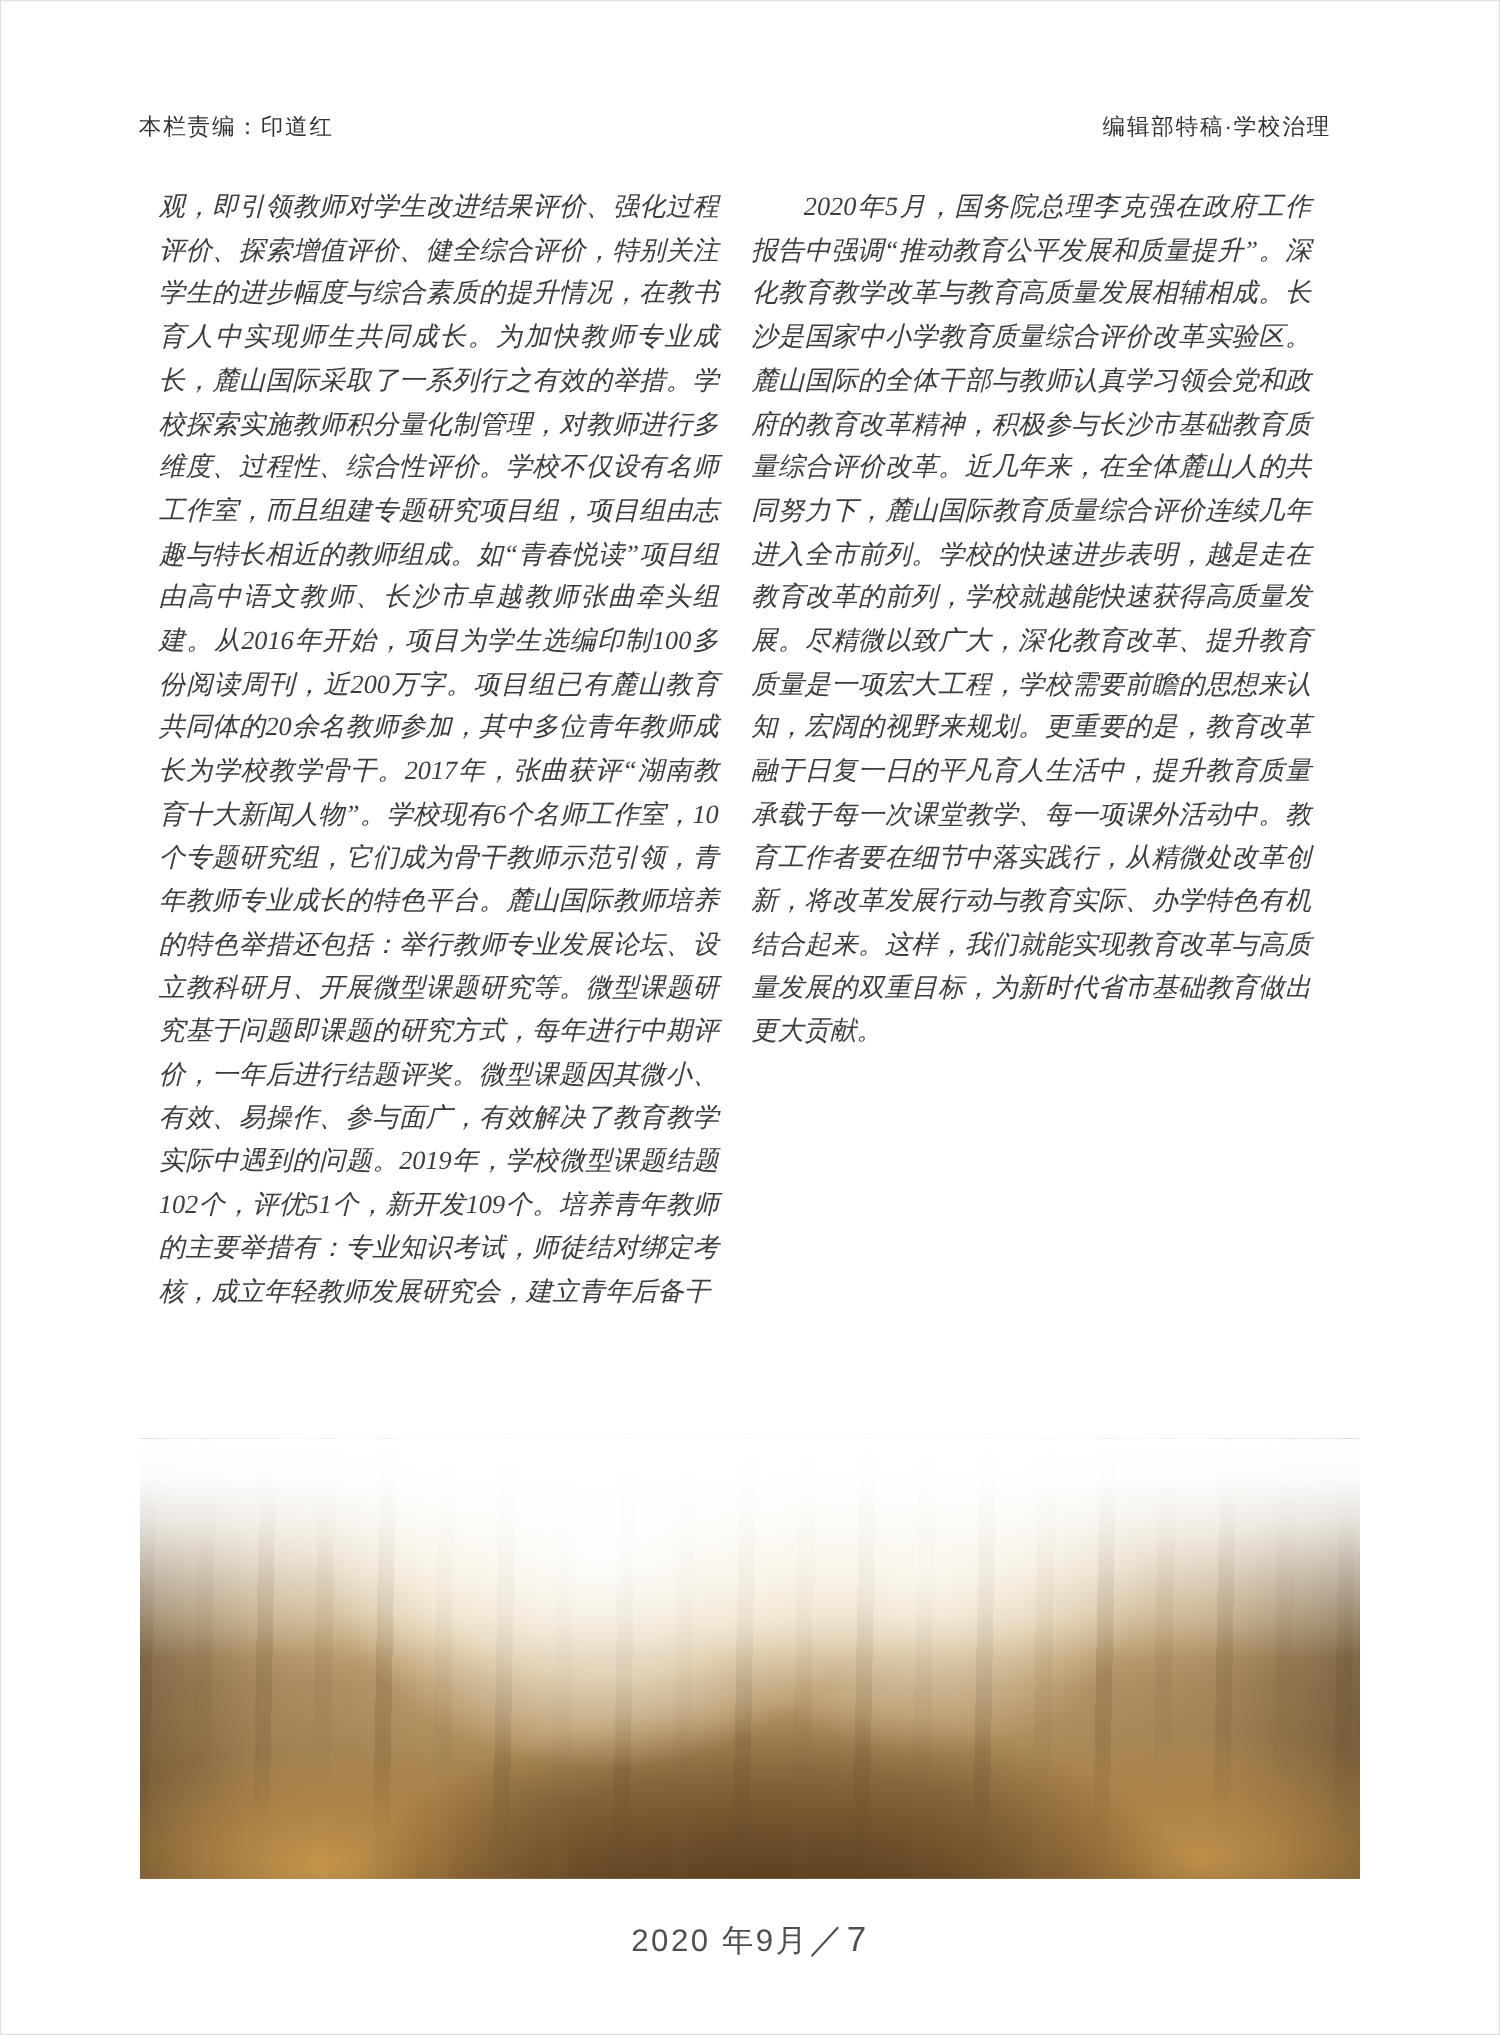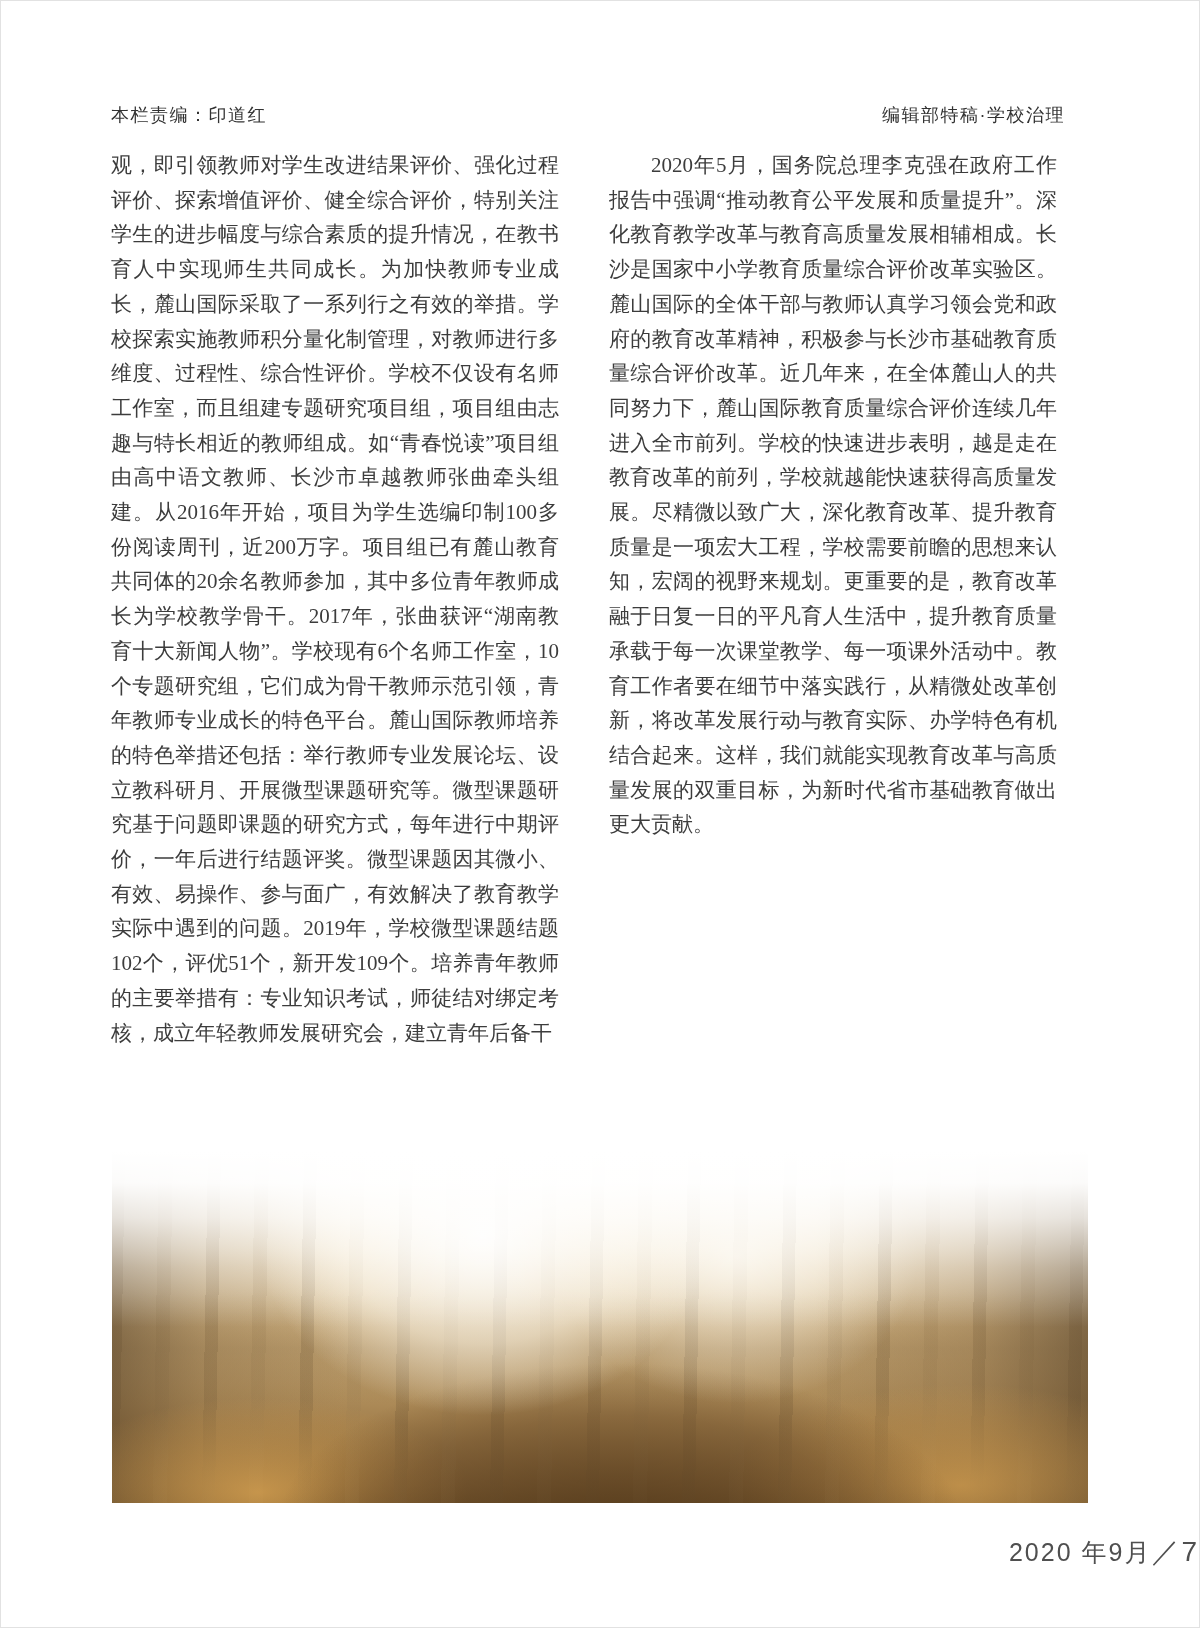--- a/index.html
+++ b/index.html
@@ -9,30 +9,30 @@
     margin:0 auto;
     background:#ffffff;
     border:1px solid #e2e2e2;
     box-sizing:border-box;
     overflow:hidden;
     font-family:"Liberation Serif","DejaVu Serif",serif;
   }
 
   
   .page-header {
-    position:absolute; top:102px; left:110px; right:134px;
+    position:absolute; top:88px; left:110px; right:134px;
     display:flex; justify-content:space-between; align-items:baseline;
     font-family:"Liberation Sans","DejaVu Sans",sans-serif;
     font-size:18px; color:#323232; letter-spacing:1.5px;
   }
 
   
   .columns {
-    position:absolute; top:147px; left:110px; width:946px;
-    display:flex; gap:50px;
+    position:absolute; top:147px; left:126px; width:946px;
+    display:flex; gap:26px;font-style:italic;
   }
   .col { width:448px; }
   .col p {
     margin:0;
     font-size:21px;
     line-height:34.7px;
     text-align:justify;
     color:#3c3c3c;
     letter-spacing:0;
   }
@@ -73,21 +73,21 @@
         rgba(0,0,0,0) 13px, rgba(0,0,0,0) 47px, rgba(150,122,80,0.18) 47px,
         rgba(150,122,80,0.18) 61px, rgba(0,0,0,0) 61px, rgba(0,0,0,0) 96px),
       
       linear-gradient(180deg, #f6eedf 0%, #e8d6b4 28%, #cbad7c 52%, #a5824f 76%,
         #7d5d33 95%, #6f5129 100%);
   }
 
   
   .page-footer {
     position:absolute; top:1532px; left:0; width:100%;
-    text-align:right;
+    text-align:center;
     font-family:"Liberation Sans","DejaVu Sans",sans-serif;
     font-size:25px; font-weight:300; color:#4f4f4f; letter-spacing:2px;
   }
   .page-footer .slashpage { font-size:28px; }
 </style>
 </head>
 <body>
 
 <div class="page">
 

